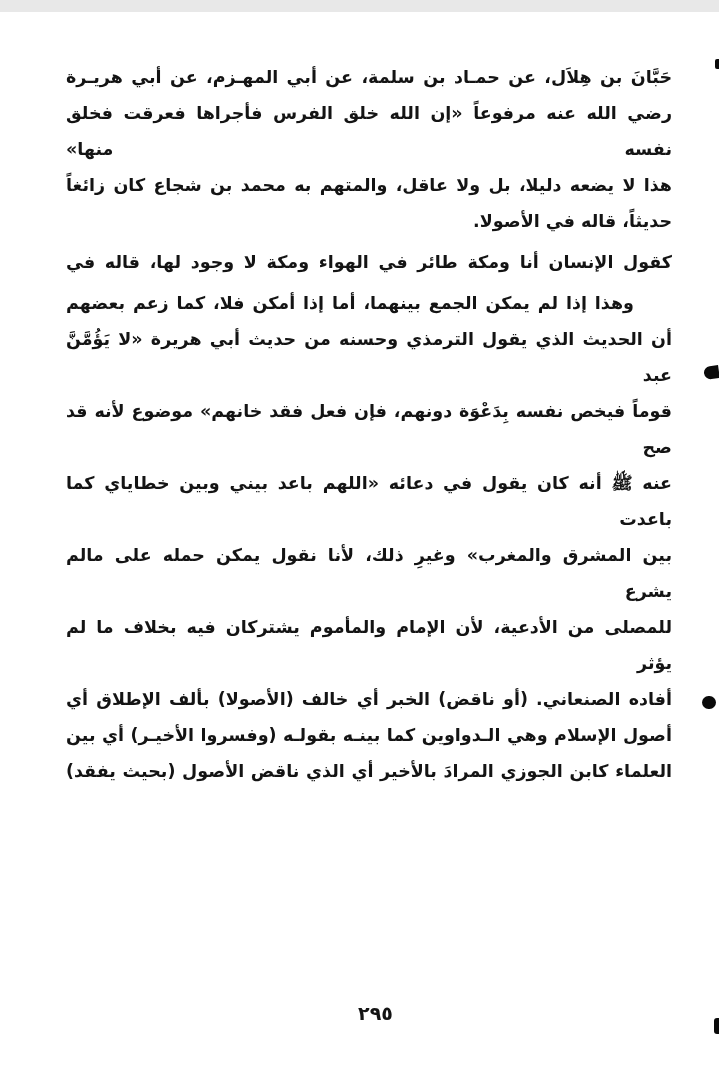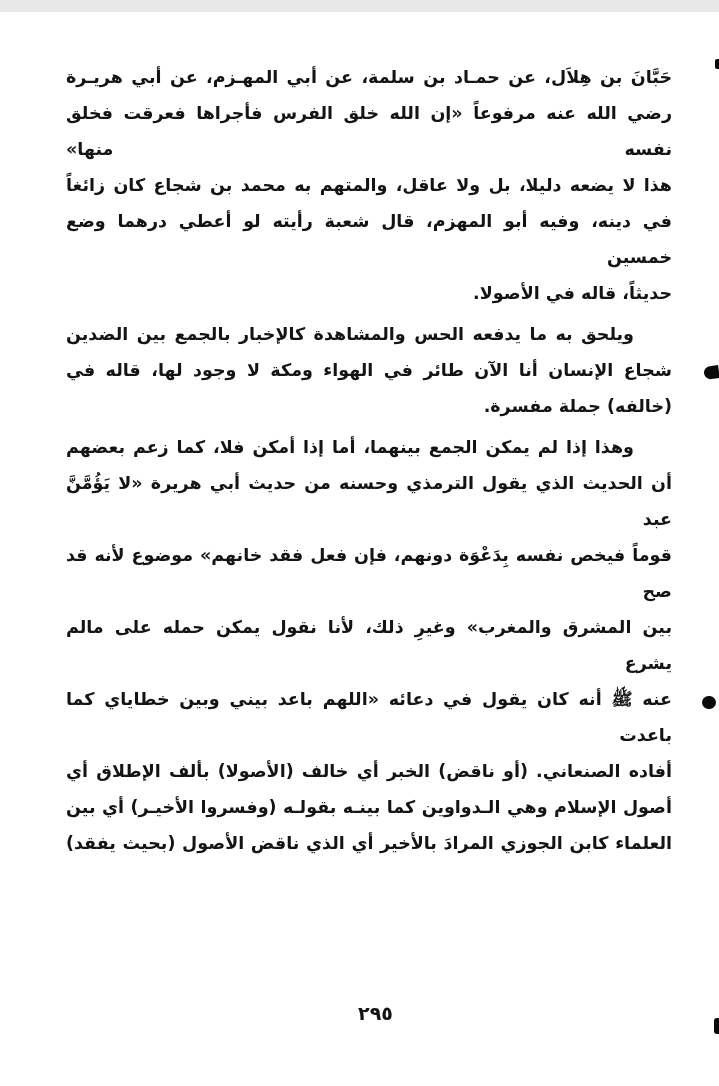--- a/index.html
+++ b/index.html
@@ -50,34 +50,32 @@
 </style>
 </head>
 <body>
 
 <div class="page">
   <div class="text-block">
       <div class="para">
         <div class="line">حَبَّانَ بن هِلاَل، عن حمـاد بن سلمة، عن أبي المهـزم، عن أبي هريـرة</div>
         <div class="line">رضي الله عنه مرفوعاً «إن الله خلق الفرس فأجراها فعرقت فخلق نفسه منها»</div>
         <div class="line">هذا لا يضعه دليلا، بل ولا عاقل، والمتهم به محمد بن شجاع كان زائغاً</div>
-        <div class="line">في دينه، وفيه أبو المهزم، قال شعبة رأيته لو أعطي درهما وضع خمسين</div>
         <div class="line last">حديثاً، قاله في الأصولا.</div>
       </div>
       <div class="para">
-        <div class="line indent">ويلحق به ما يدفعه الحس والمشاهدة كالإخبار بالجمع بين الضدين</div>
-        <div class="line">شجاع الإنسان أنا الآن طائر في الهواء ومكة لا وجود لها، قاله في</div>
-        <div class="line last">(خالفه) جملة مفسرة.</div>
+        <div class="line">كقول الإنسان أنا ومكة طائر في الهواء ومكة لا وجود لها، قاله في</div>
       </div>
       <div class="para">
         <div class="line indent">وهذا إذا لم يمكن الجمع بينهما، أما إذا أمكن فلا، كما زعم بعضهم</div>
         <div class="line">أن الحديث الذي يقول الترمذي وحسنه من حديث أبي هريرة «لا يَؤُمَّنَّ عبد</div>
         <div class="line">قوماً فيخص نفسه بِدَعْوَة دونهم، فإن فعل فقد خانهم» موضوع لأنه قد صح</div>
+        <div class="line">عنه ﷺ أنه كان يقول في دعائه «اللهم باعد بيني وبين خطاياي كما باعدت</div>
         <div class="line">بين المشرق والمغرب» وغيرِ ذلك، لأنا نقول يمكن حمله على مالم يشرع</div>
-        <div class="line">عنه ﷺ أنه كان يقول في دعائه «اللهم باعد بيني وبين خطاياي كما باعدت</div>
+        <div class="line">للمصلى من الأدعية، لأن الإمام والمأموم يشتركان فيه بخلاف ما لم يؤثر</div>
         <div class="line">أفاده الصنعاني. (أو ناقض) الخبر أي خالف (الأصولا) بألف الإطلاق أي</div>
         <div class="line">أصول الإسلام وهي الـدواوين كما بينـه بقولـه (وفسروا الأخيـر) أي بين</div>
         <div class="line">العلماء كابن الجوزي المرادَ بالأخير أي الذي ناقض الأصول (بحيث يفقد)</div>
       </div>
     </div>
   <div class="page-number">٢٩٥</div>
   <div class="artifact a1"></div>
   <div class="artifact a2"></div>
   <div class="artifact a3"></div>
   <div class="artifact a4"></div>

